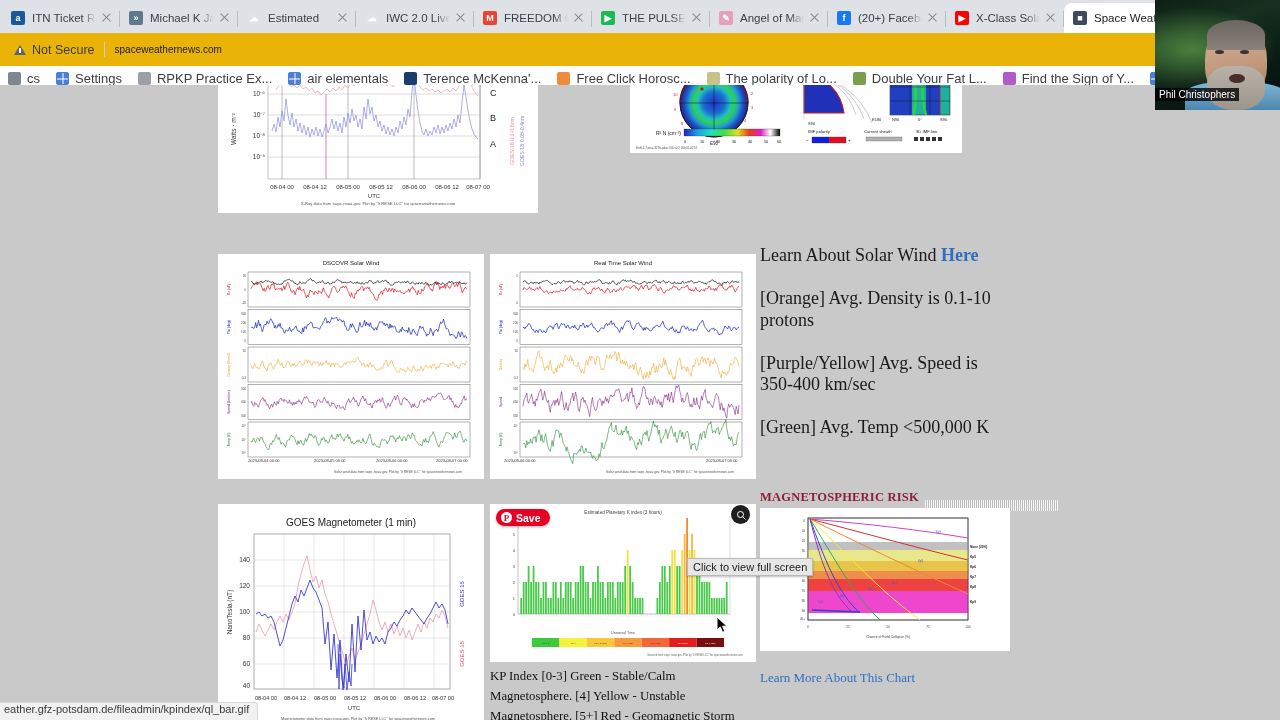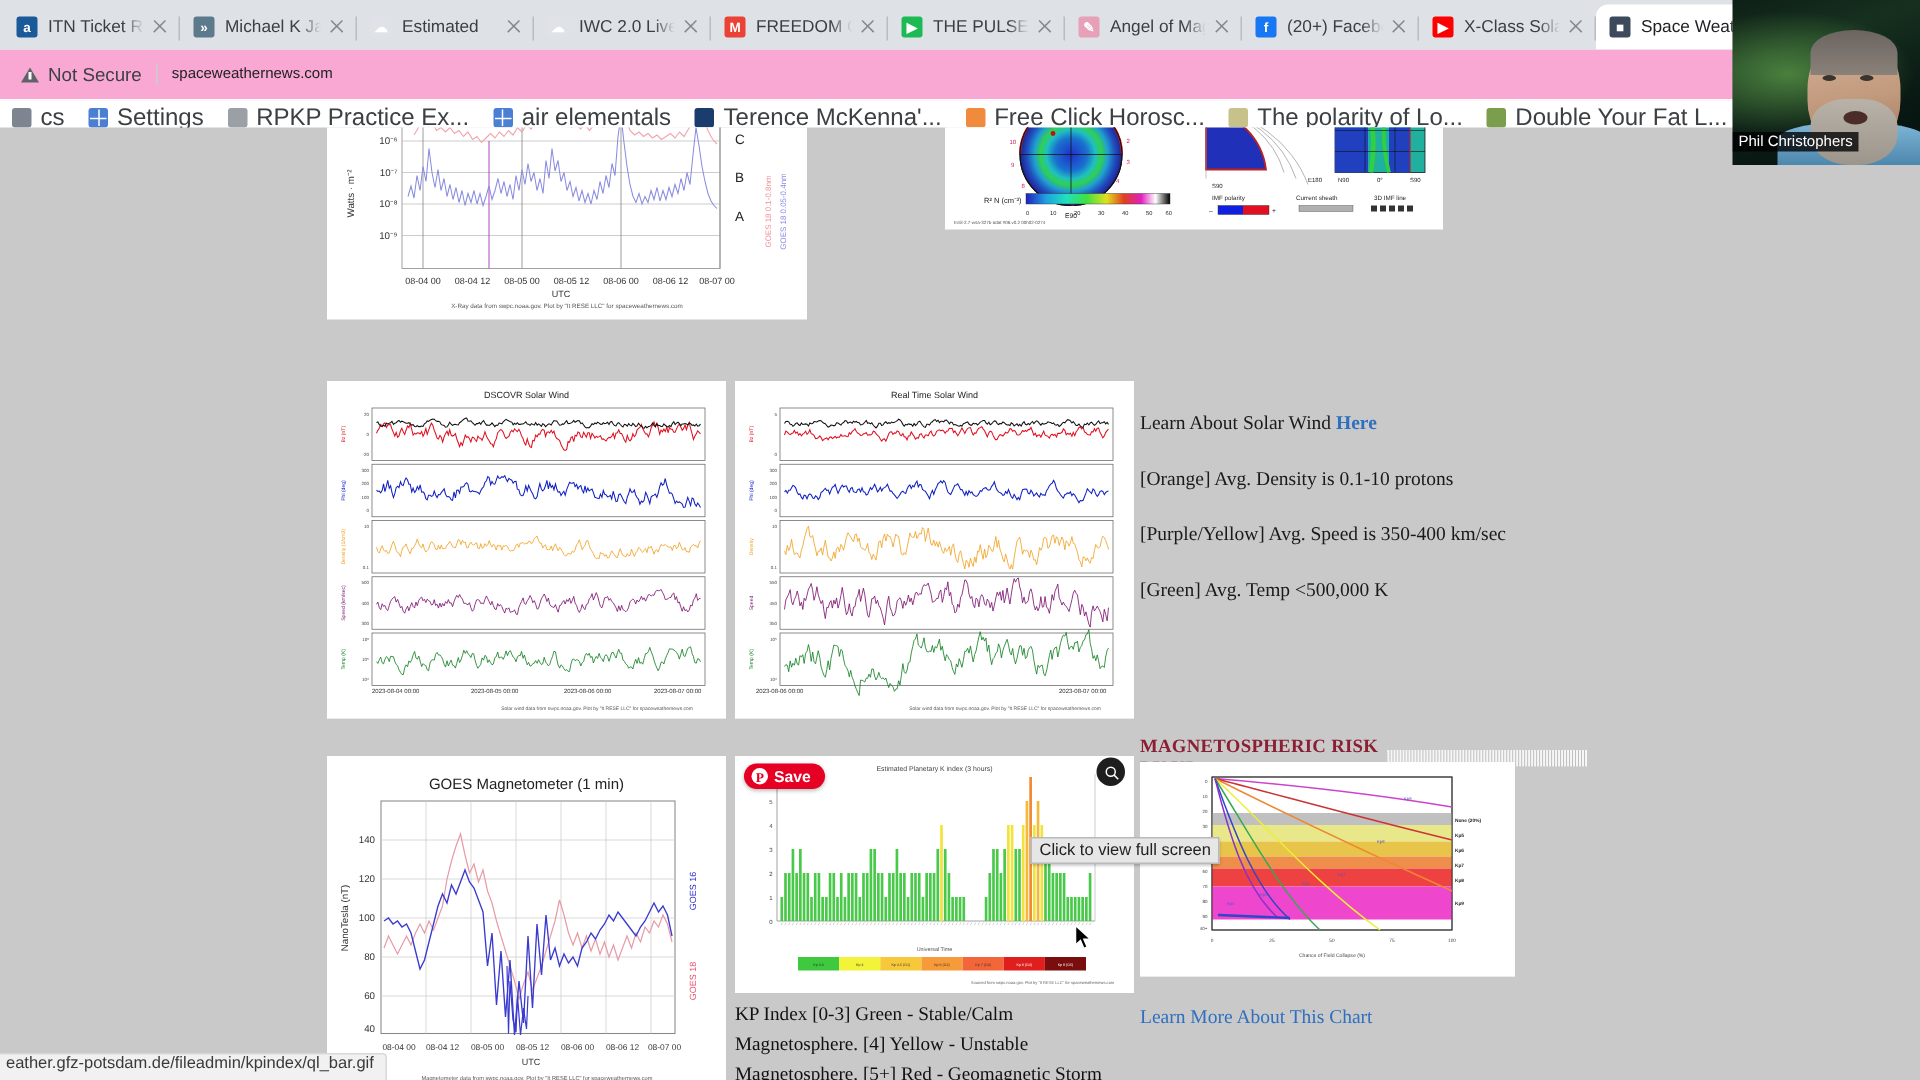--- a/index.html
+++ b/index.html
@@ -76,21 +76,21 @@
   .tab .tabclose::before, .tab .tabclose::after {
     content: ""; position: absolute; left: 1px; top: 6px;
     width: 11px; height: 1.3px; background: #5f6368;
   }
   .tab .tabclose::before { transform: rotate(45deg); }
   .tab .tabclose::after  { transform: rotate(-45deg); }
 
   
   .toolbar {
     height: 34px;
-    background: #f9a8d4;
+    background: #eab308;
     display: flex;
     align-items: center;
     padding: 0 8px 0 14px;
     border-bottom: 1px solid #fff;
   }
   .omnibox {
     flex: 1 1 auto;
     display: flex;
     align-items: center;
     height: 26px;
@@ -116,21 +116,21 @@
   .toolicons { display: flex; align-items: center; gap: 14px; margin-right: 12px; }
   .ticon { width: 17px; height: 17px; opacity: .75; }
 
   
   .bookmarks {
     height: 24px;
     background: #fff;
     display: flex;
     align-items: center;
     gap: 0;
-    font-size: 16px;
+    font-size: 13px;
     color: #3c4043;
     padding-left: 0px;
     overflow: hidden;
     border-bottom: 1px solid #e8eaed;
   }
   .bm {
     display: flex; align-items: center;
     padding: 0 8px;
     white-space: nowrap;
     flex: 0 0 auto;
@@ -174,22 +174,22 @@
   .panel { background: #fff; position: absolute; }
 
   
   #xray-panel { left: 0px; top: -20px; width: 320px; height: 148px; padding: 4px; }
   #enlil-panel { left: 412px; top: -20px; width: 332px; height: 88px; padding: 2px; }
 
   
   #dscovr-panel { left: 0px; top: 169px; width: 266px; height: 225px; }
   #rtsw-panel   { left: 272px; top: 169px; width: 266px; height: 225px; }
 
-  .sw-text { position: absolute; left: 542px; top: 189px; width: 250px;
-             font-family: "Liberation Serif", serif; font-size: 13px;
+  .sw-text { position: absolute; left: 542px; top: 160px; width: 250px;
+             font-family: "Liberation Serif", serif; font-size: 18px;
              color: #1a1a1a; line-height: 1.2; }
   .sw-text p { margin-bottom: 21.5px; }
   .sw-text a { color: #2f6fc0; font-weight: bold; text-decoration: none; }
 
   
   #goes-panel { left: 0px; top: 419px; width: 266px; height: 228px; }
   #kp-panel   { left: 272px; top: 419px; width: 266px; height: 158px; }
   .kp-caption { position: absolute; left: 272px; top: 582px; width: 268px;
                 font-family: "Liberation Serif", serif; font-size: 12.8px;
                 color: #111; line-height: 1.55; }

